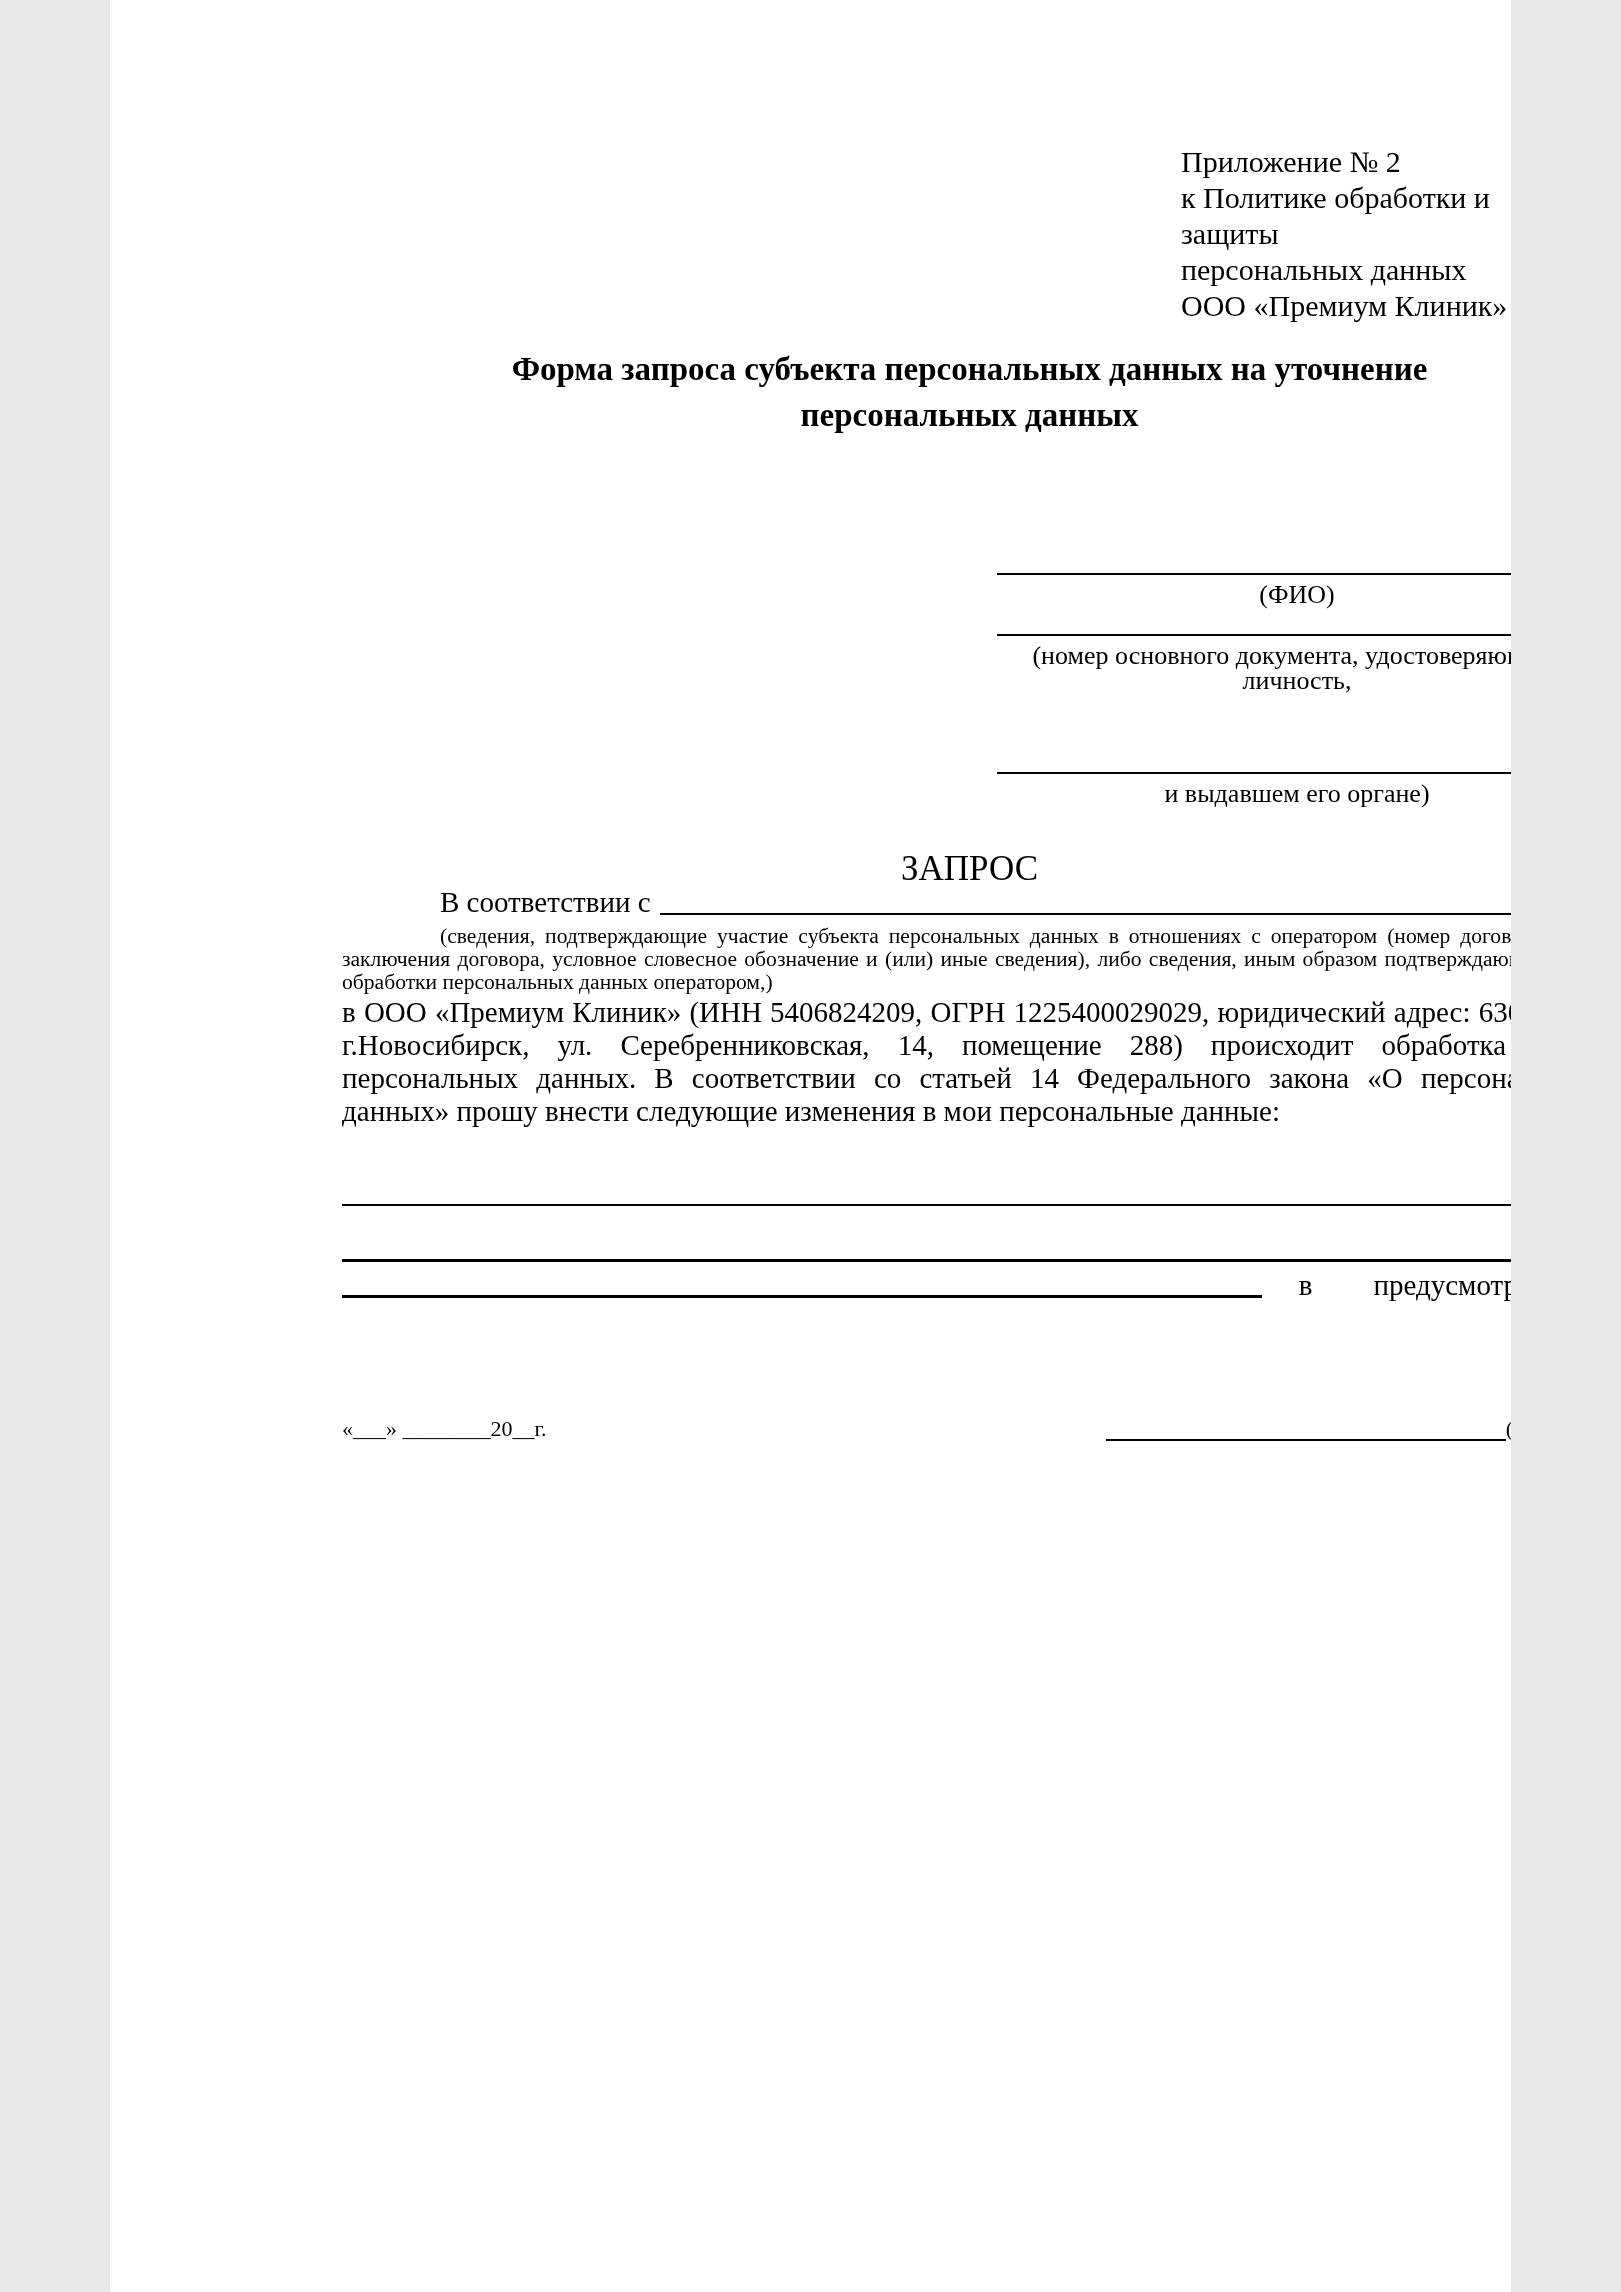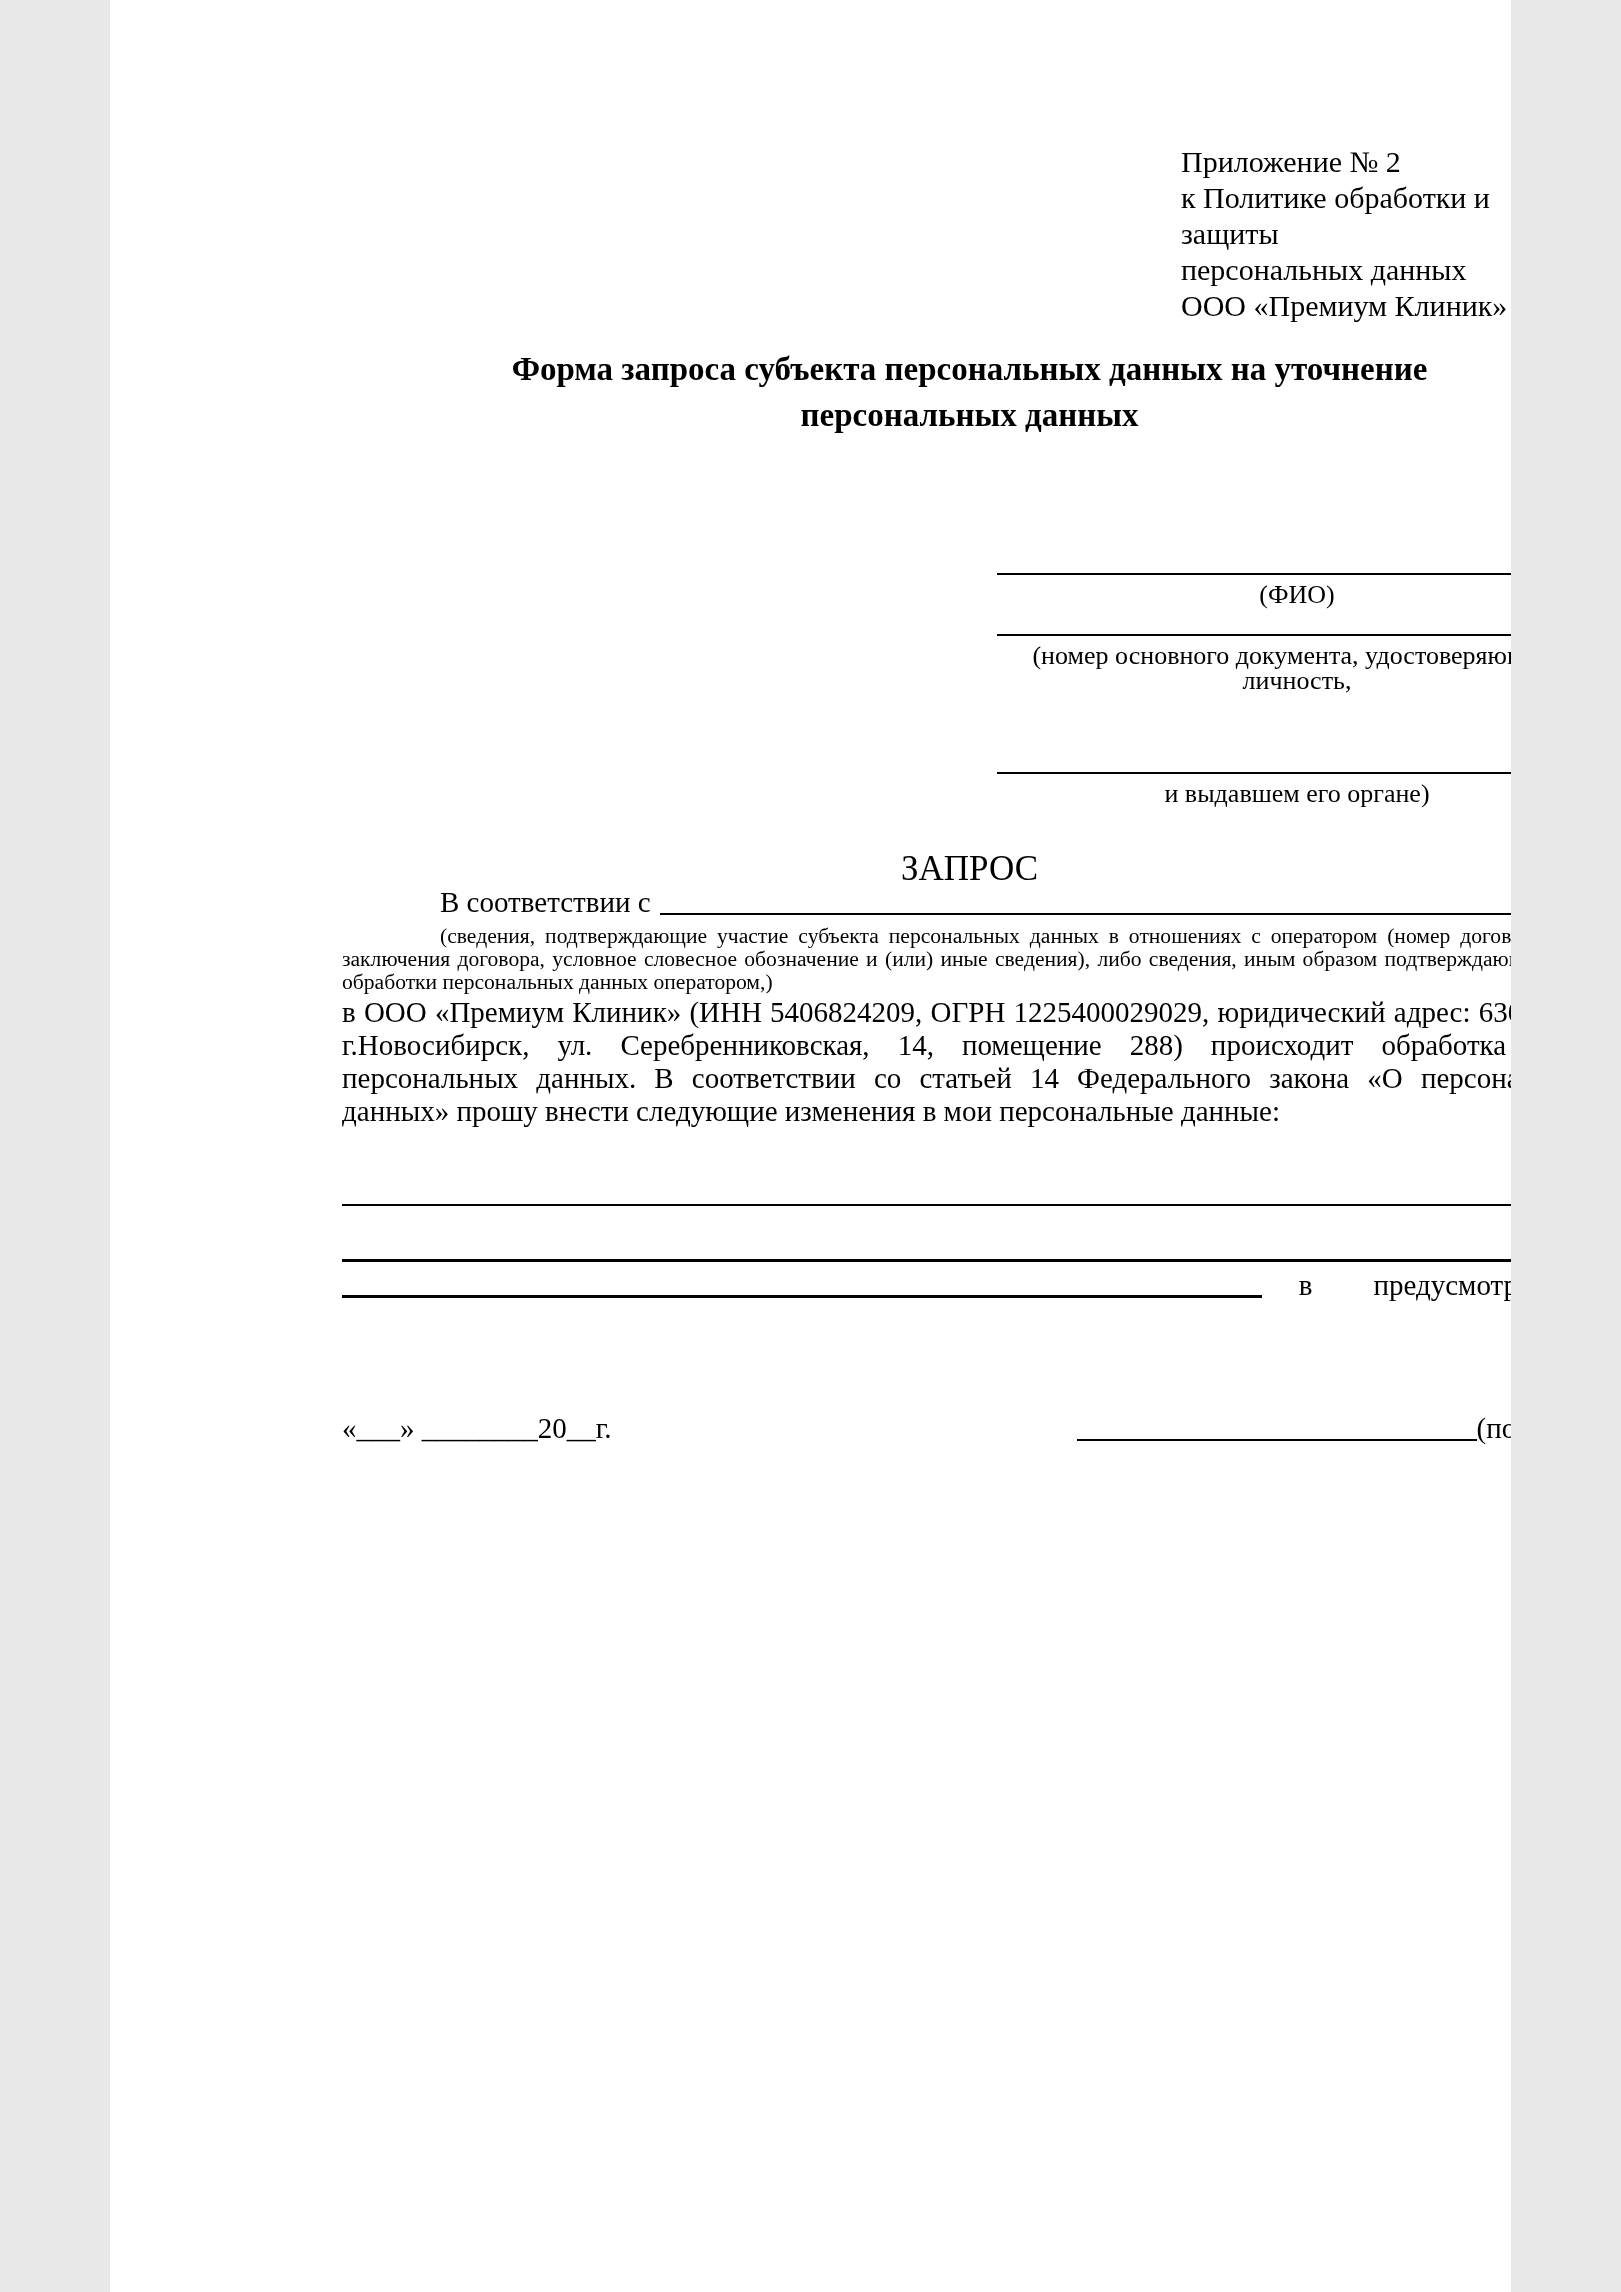--- a/index.html
+++ b/index.html
@@ -47,21 +47,21 @@
   .rule-a { top:1204px; border-top:2.9px solid #000; }
   .rule-b { top:1259px; border-top:3.9px solid #000; }
 
   .reply-par { left:232px; top:1266px; width:1255px; font-size:29px; line-height:38px; }
   .reply-line1 { text-align:justify; text-align-last:justify; text-indent:98px; }
   .reply-line2 { display:flex; align-items:baseline; height:38px; }
   .reply-line2 .fill-line { border-bottom:3.9px solid #000; margin-left:0; }
   .reply-line2 .w1 { flex:0 0 auto; margin-left:37px; }
   .reply-line2 .w2 { flex:0 0 auto; margin-left:61px; }
 
-  .footer-row { left:232px; top:1409px; width:1255px; font-size:29px; line-height:39px;
+  .footer-row { left:232px; top:1409px; width:1255px; font-size:22px; line-height:39px;
                 display:flex; justify-content:space-between; align-items:baseline;text-align:center; }
   .sig-group { display:flex; align-items:baseline; }
   .sig-line { width:400px; height:0; border-bottom:2.9px solid #000;
               align-self:flex-end; margin-bottom:6.9px; }
 </style>
 </head>
 <body>
 
 <div class="page">
 

